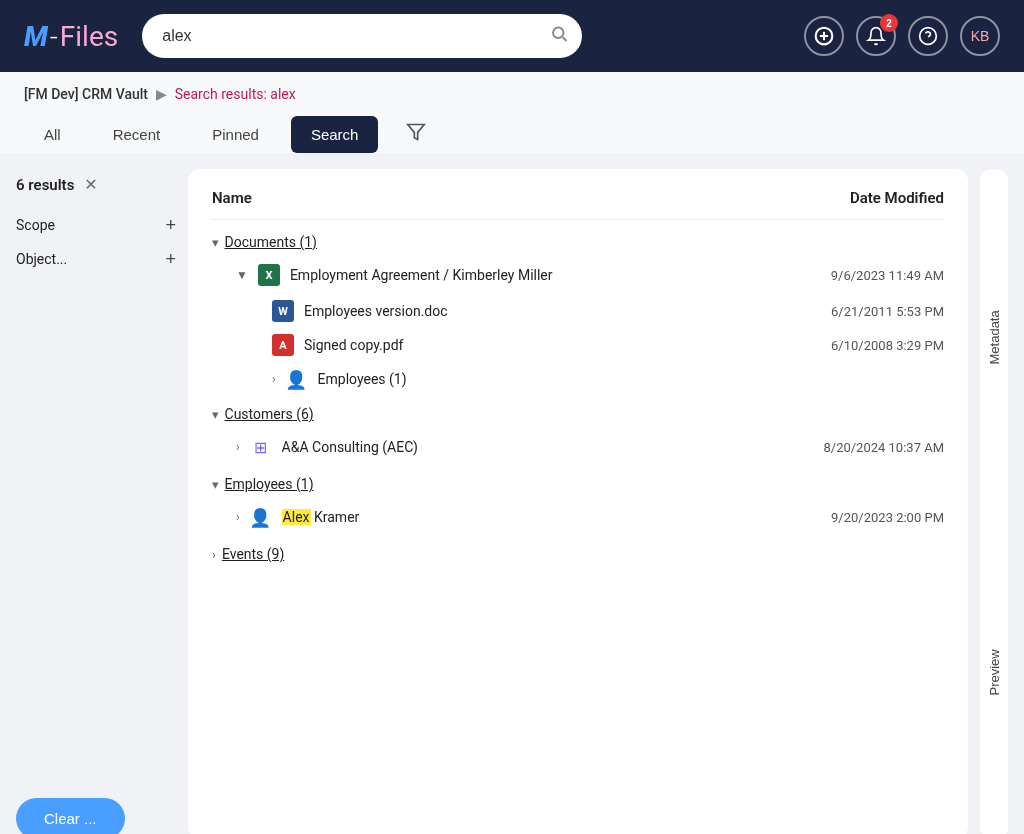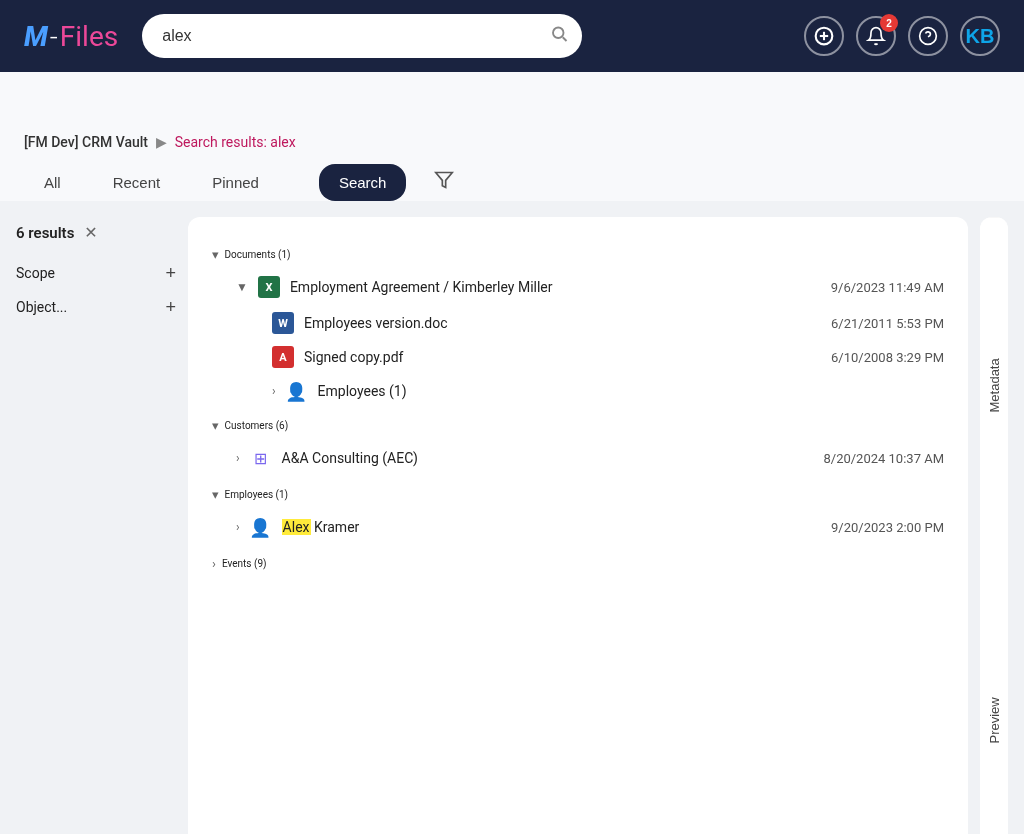--- a/index.html
+++ b/index.html
@@ -15,21 +15,21 @@
       gap: 16px;
     }
     .logo {
       display: flex;
       align-items: center;
       gap: 2px;
       margin-right: 8px;
     }
     .logo-m { color: #4a9eff; font-size: 28px; font-weight: 800; font-style: italic; }
     .logo-dash { color: white; font-size: 28px; font-weight: 300; }
-    .logo-files { color: #ec4899; font-size: 28px; font-weight: 400; }
+    .logo-files { color: #f9a8d4; font-size: 28px; font-weight: 400; }
 
     .search-bar {
       flex: 1;
       max-width: 440px;
       position: relative;
     }
     .search-bar input {
       width: 100%;
       height: 44px;
       border-radius: 22px;
@@ -86,36 +86,35 @@
       display: flex;
       align-items: center;
       justify-content: center;
     }
     .avatar-btn {
       width: 40px;
       height: 40px;
       border-radius: 50%;
       border: 2px solid rgba(255,255,255,0.5);
       background: transparent;
-      color: #0ea5e9;
-      font-size: 20px;
-      font-weight: 700;
+      color: #fca5a5;
+      font-size: 14px;
+      font-weight: 400;
       cursor: pointer;
       display: flex;
       align-items: center;
       justify-content: center;
     }
     .breadcrumb {
       display: flex;
       align-items: center;
       gap: 8px;
       font-size: 14px;
       color: #555;
       margin-bottom: 14px;
-      margin-top: 48px;
     }
     .breadcrumb .vault-name { color: #333; font-weight: 500; }
     .breadcrumb .arrow { color: #888; }
     .breadcrumb .search-results { color: #be185d; }
 
     
     .tabs {
       display: flex;
       align-items: center;
       gap: 12px;
@@ -127,22 +126,21 @@
       border-radius: 8px 8px 0 0;
       border: none;
       background: transparent;
       color: #444;
       font-weight: 400;
     }
     .tab.active {
       background: #1a2340;
       color: white;
       font-weight: 500;
-      border-radius: 16px;
-      margin-left: 28px;
+      border-radius: 6px;
     }
     .filter-btn {
       margin-left: 8px;
       background: none;
       border: none;
       cursor: pointer;
       color: #555;
       font-size: 18px;
       padding: 4px 8px;
     }
@@ -236,21 +234,21 @@
 
     
     .group-row {
       display: flex;
       align-items: center;
       gap: 6px;
       padding: 10px 0 6px;
       cursor: pointer;
     }
     .group-chevron { color: #666; font-size: 13px; }
-    .group-label { font-size: 10px; color: #222; font-weight: 400; }
+    .group-label { font-size: 14px; color: #222; font-weight: 400; text-decoration: underline; }
 
     .result-row {
       display: flex;
       align-items: center;
       justify-content: space-between;
       padding: 8px 0 8px 24px;
       cursor: pointer;
     }
     .result-left {
       display: flex;
@@ -424,20 +422,24 @@
     <div class="sidebar-section">
       <span class="sidebar-section-label">Object...</span>
       <button class="sidebar-add-btn">+</button>
     </div>
     <div class="sidebar-bottom">
       <button class="clear-btn">Clear ...</button>
     </div>
   </div>
 
   <div class="results-panel">
+    <div class="col-headers">
+      <span class="col-name">Name</span>
+      <span class="col-date">Date Modified</span>
+    </div>
 
     <div class="group-row">
       <span class="group-chevron">▾</span>
       <span class="group-label">Documents (1)</span>
     </div>
 
     <div class="result-row">
       <div class="result-left">
         <span class="result-chevron">▼</span>
         <span class="result-icon">

